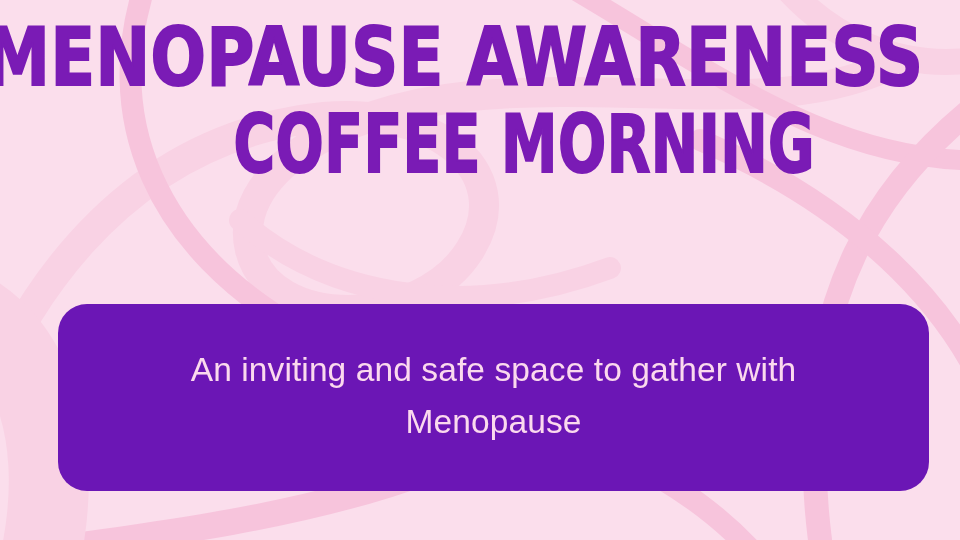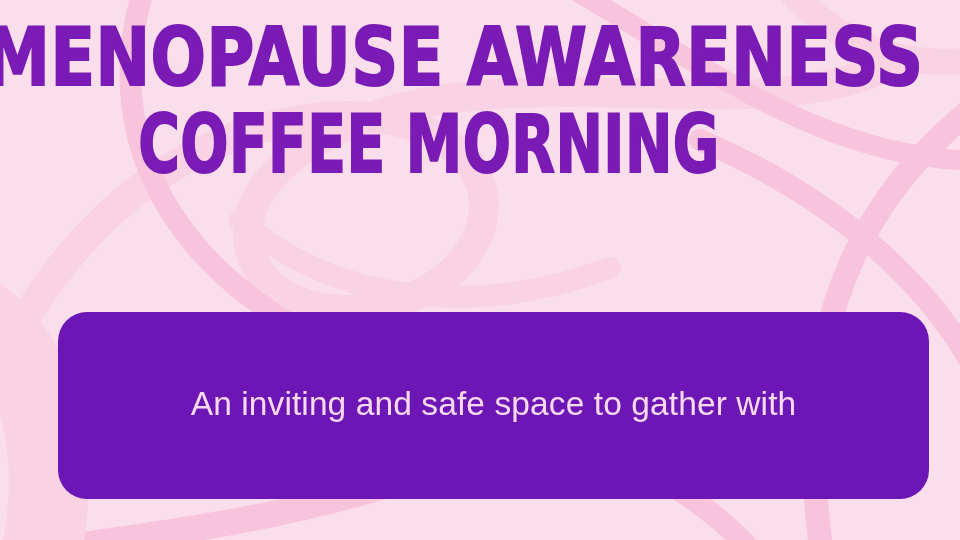--- a/index.html
+++ b/index.html
@@ -31,21 +31,21 @@
     height:540px;
     pointer-events:none;
   }
 
   
   .headline {
     position:absolute;
     left:0;
     top:18px;
     width:858px;
-    text-align:center;
+    text-align:right;
     z-index:3;
   }
 
   .headline-line {
     display:block;
     color:#7a1bb5;
     font-family:"DejaVu Sans", sans-serif;
     font-weight:bold;
     letter-spacing:0.5px;
     line-height:0.98;
@@ -74,21 +74,20 @@
     width:871px;
     height:187px;
     background:#6b16b5;
     border-radius:29px;
     z-index:4;
     display:flex;
     flex-direction:column;
     align-items:center;
     justify-content:center;
     padding:4px 30px 8px 30px;
-    margin-top:8px;
   }
 
   .card-line {
     display:block;
     color:#fbd9ee;
     font-family:"Liberation Sans", sans-serif;
     font-weight:normal;
     font-size:33.5px;
     line-height:52px;
     letter-spacing:0.1px;
@@ -126,15 +125,16 @@
     </g>
   </svg>
 
   <div class="headline">
     <span class="headline-line l1">MENOPAUSE AWARENESS</span>
     <span class="headline-line l2">COFFEE MORNING</span>
   </div>
 
   <div class="card">
     <span class="card-line">An inviting and safe space to gather with</span>
+    <span class="card-line">Menopause</span>
   </div>
 
 </div>
 
 </body></html>

